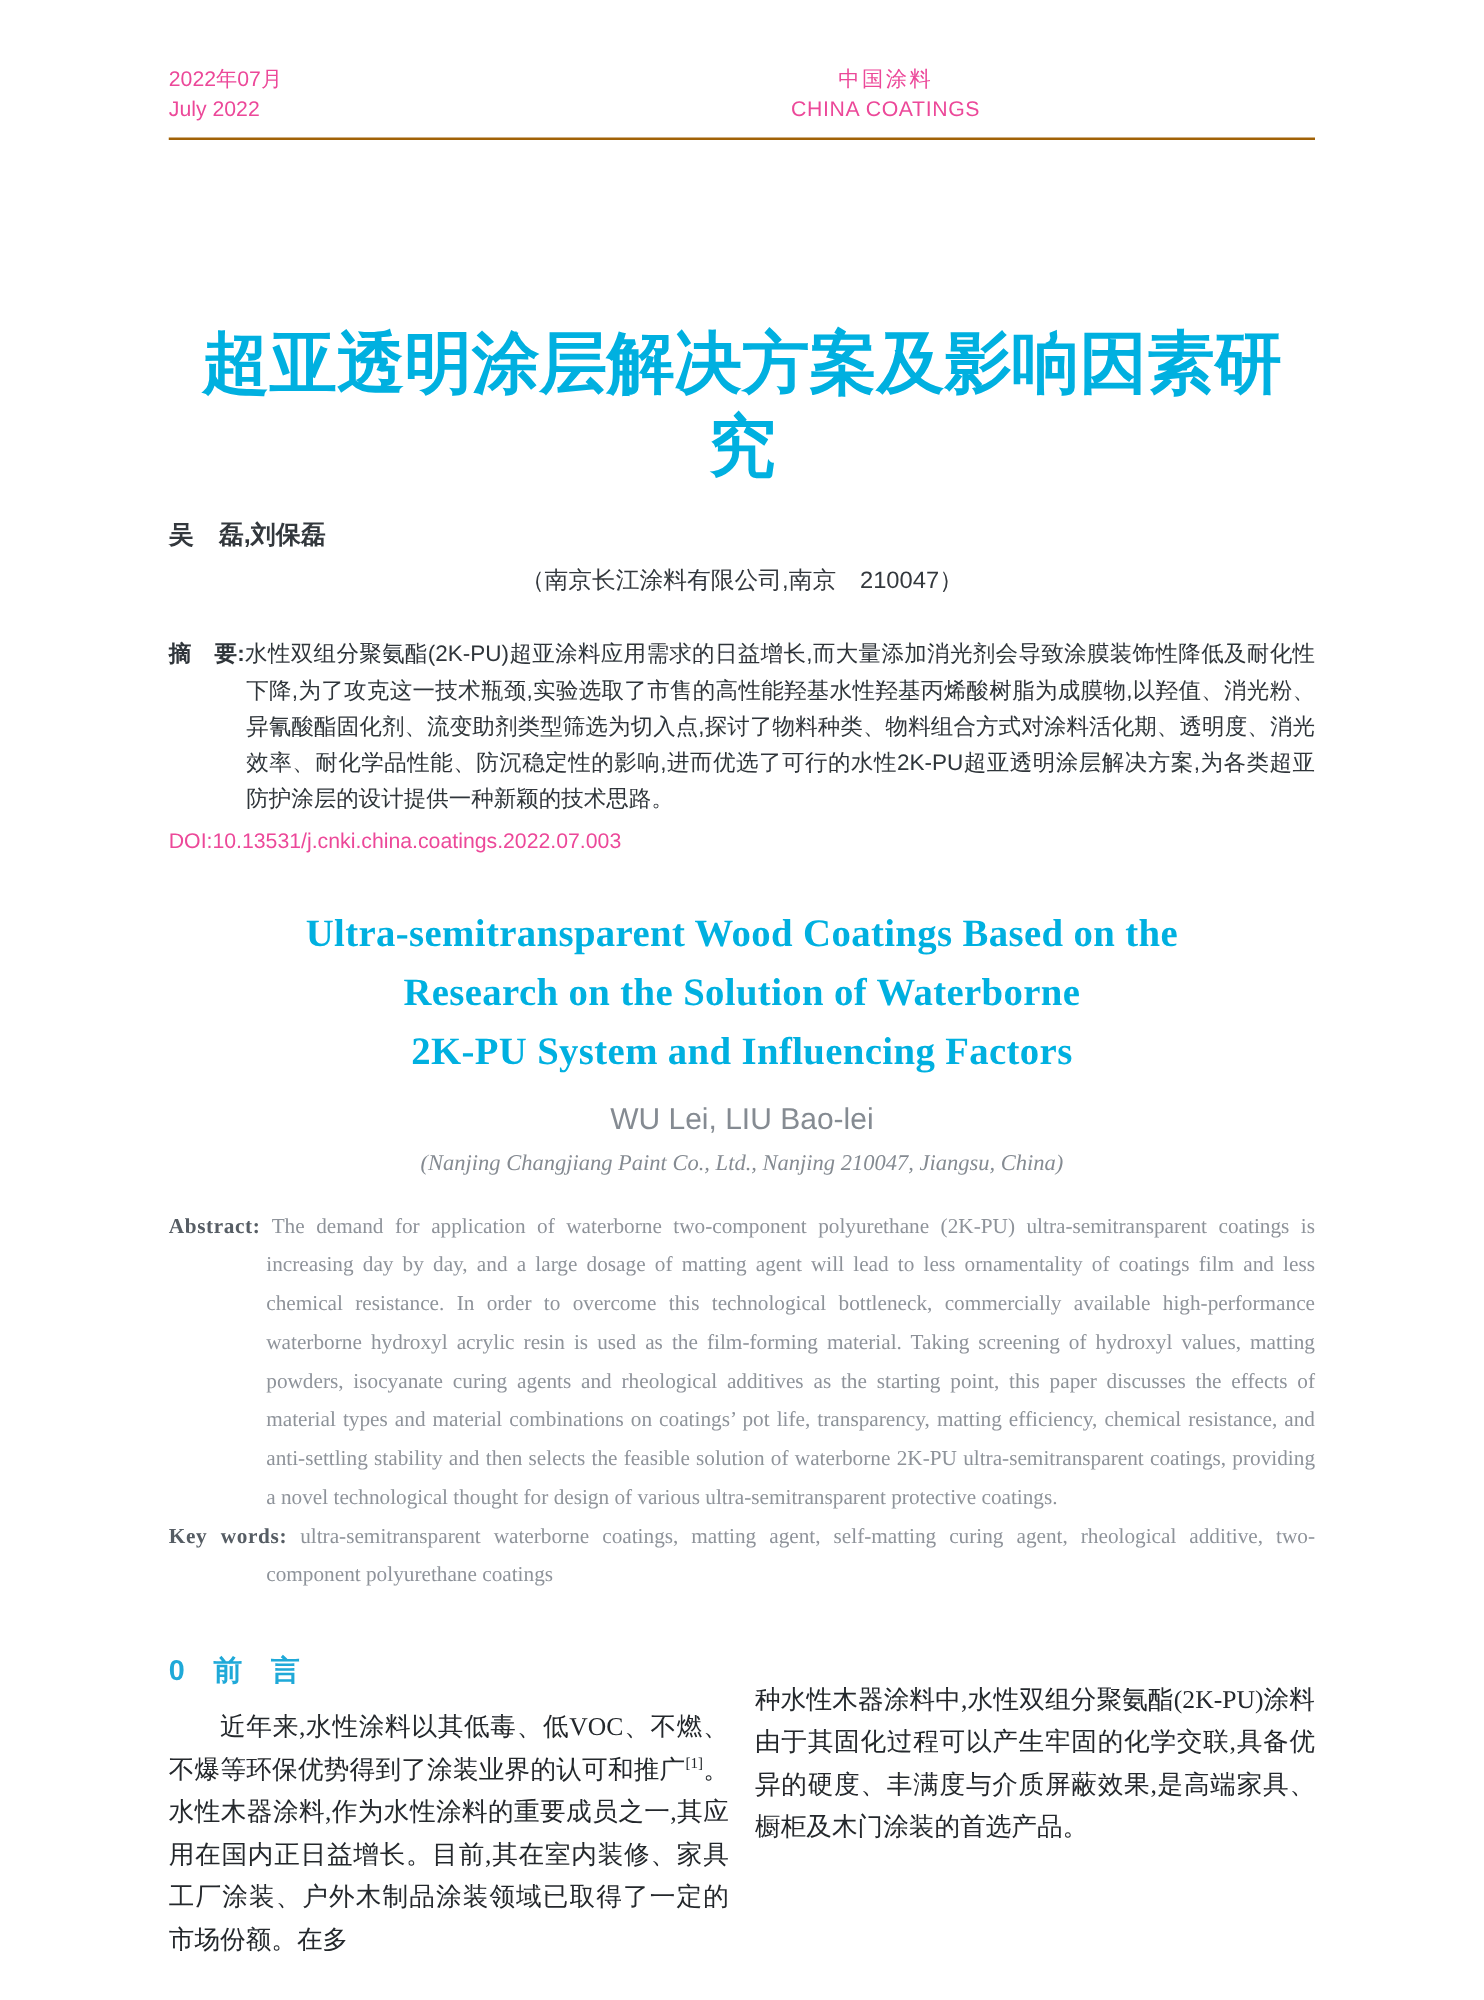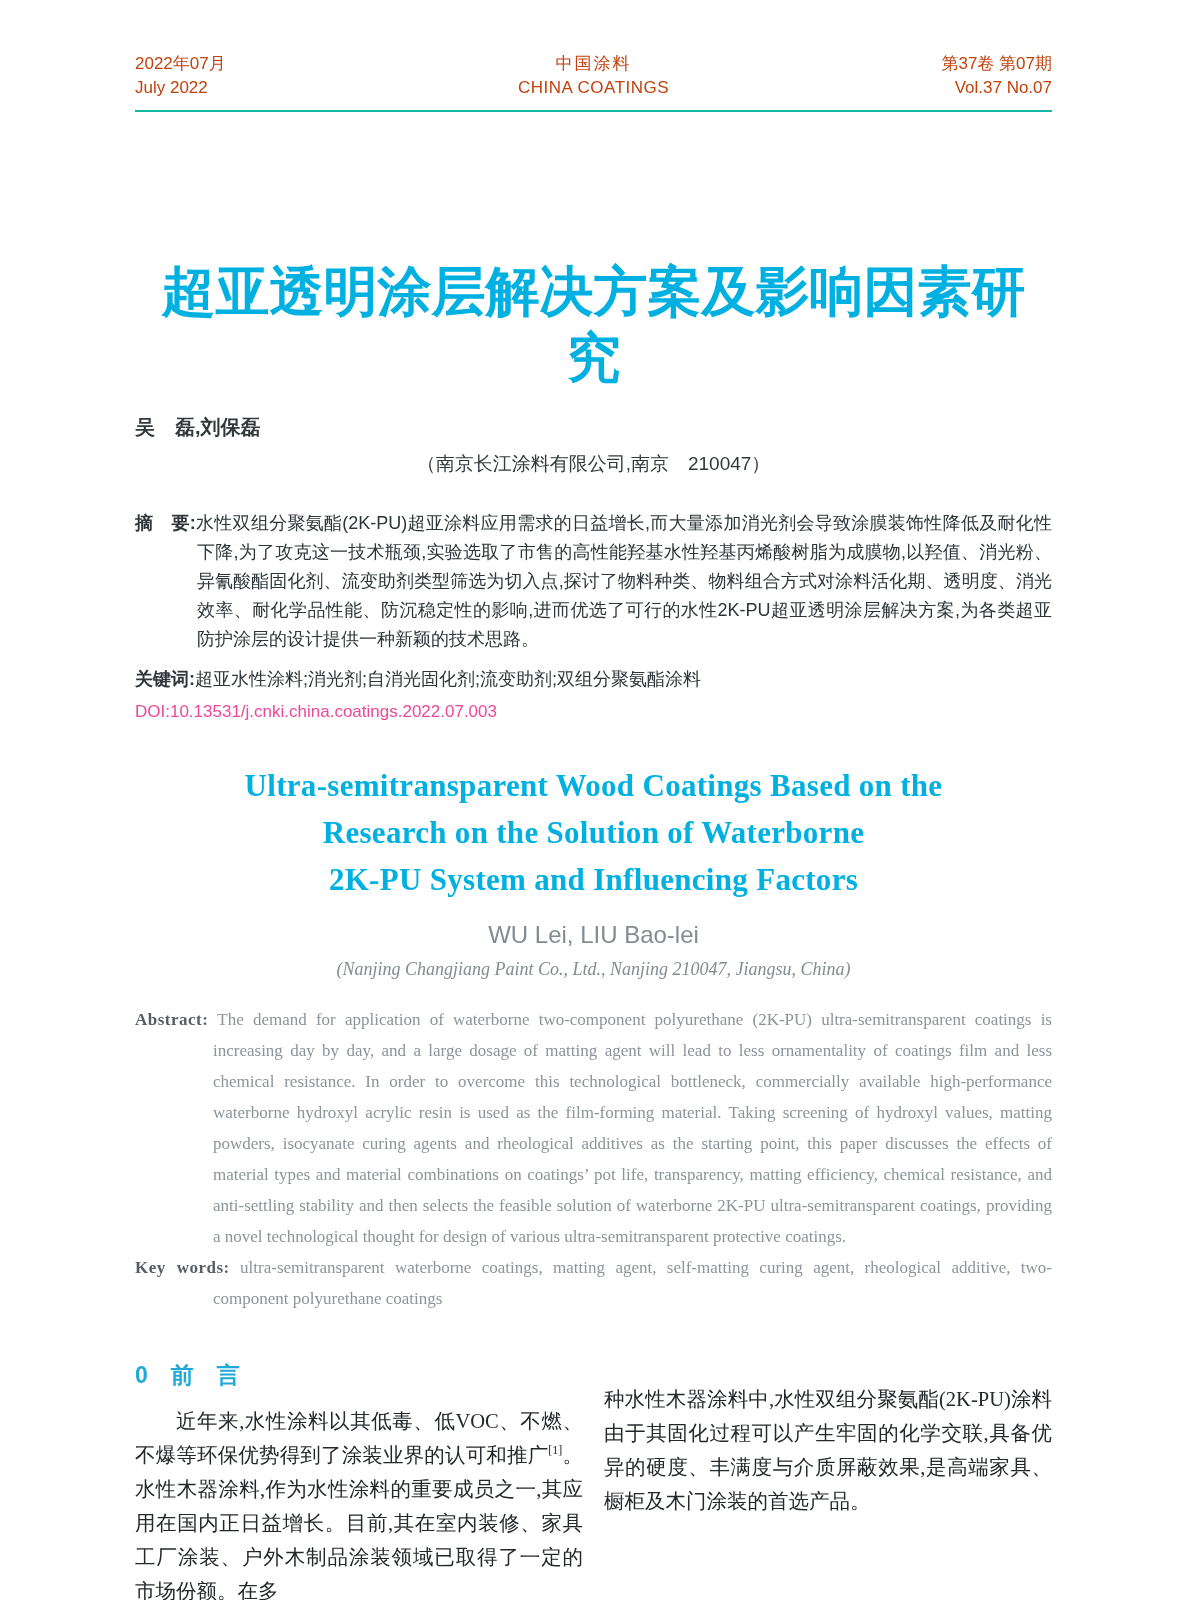--- a/index.html
+++ b/index.html
@@ -8,22 +8,22 @@
     width:1187px; height:1600px; overflow:hidden;
     font-family:"Liberation Sans", sans-serif;
     position:relative;
   }
   .content { padding:0 135px; }
 
   
   .jheader {
     display:flex; justify-content:space-between; align-items:flex-end;
     margin-top:52px; padding-bottom:10px;
-    border-bottom:2px solid #14b8a6;
-    color:#c2410c; font-size:17px; line-height:24px;
+    border-bottom:2px solid #a16207;
+    color:#ec4899; font-size:17px; line-height:24px;
   }
   .jheader .col { white-space:nowrap; }
   .jheader .col.left  { text-align:left;  width:230px; }
   .jheader .col.mid   { text-align:center; flex:1; letter-spacing:2px; }
   .jheader .col.mid .en { letter-spacing:0.5px; }
   .jheader .col.right { text-align:right; width:230px; }
 
   
   .title-cn {
     margin-top:146px; text-align:center;
@@ -116,35 +116,30 @@
 
   <div class="jheader">
     <div class="col left">
       <div>2022年07月</div>
       <div class="en">July 2022</div>
     </div>
     <div class="col mid">
       <div>中国涂料</div>
       <div class="en">CHINA COATINGS</div>
     </div>
-    <div class="col right">
-      <div>第37卷 第07期</div>
-      <div class="en">Vol.37  No.07</div>
-    </div>
   </div>
 
   <div class="title-cn">
     <div>超亚透明涂层解决方案及影响因素研究</div>
   </div>
   <div class="authors-cn">吴　磊,刘保磊</div>
   <div class="affil-cn">（南京长江涂料有限公司,南京　210047）</div>
 
   <div class="abstract-cn"><span class="lbl">摘　要:</span><span>水性双组分聚氨酯(2K-PU)超亚涂料应用需求的日益增长,而大量添加消光剂会导致涂膜装饰性降低及耐化性下降,为了攻克这一技术瓶颈,实验选取了市售的高性能羟基水性羟基丙烯酸树脂为成膜物,以羟值、消光粉、异氰酸酯固化剂、流变助剂类型筛选为切入点,探讨了物料种类、物料组合方式对涂料活化期、透明度、消光效率、耐化学品性能、防沉稳定性的影响,进而优选了可行的水性2K-PU超亚透明涂层解决方案,为各类超亚防护涂层的设计提供一种新颖的技术思路。</span></div>
 
-  <div class="keywords-cn"><span class="lbl">关键词:</span><span>超亚水性涂料;消光剂;自消光固化剂;流变助剂;双组分聚氨酯涂料</span></div>
 
 
   <div class="doi-line">DOI:10.13531/j.cnki.china.coatings.2022.07.003</div>
 
   <div class="title-en">
     <div>Ultra-semitransparent Wood Coatings Based on the</div>
     <div>Research on the Solution of Waterborne</div>
     <div>2K-PU System and Influencing Factors</div>
   </div>
   <div class="authors-en">WU Lei, LIU Bao-lei</div>

